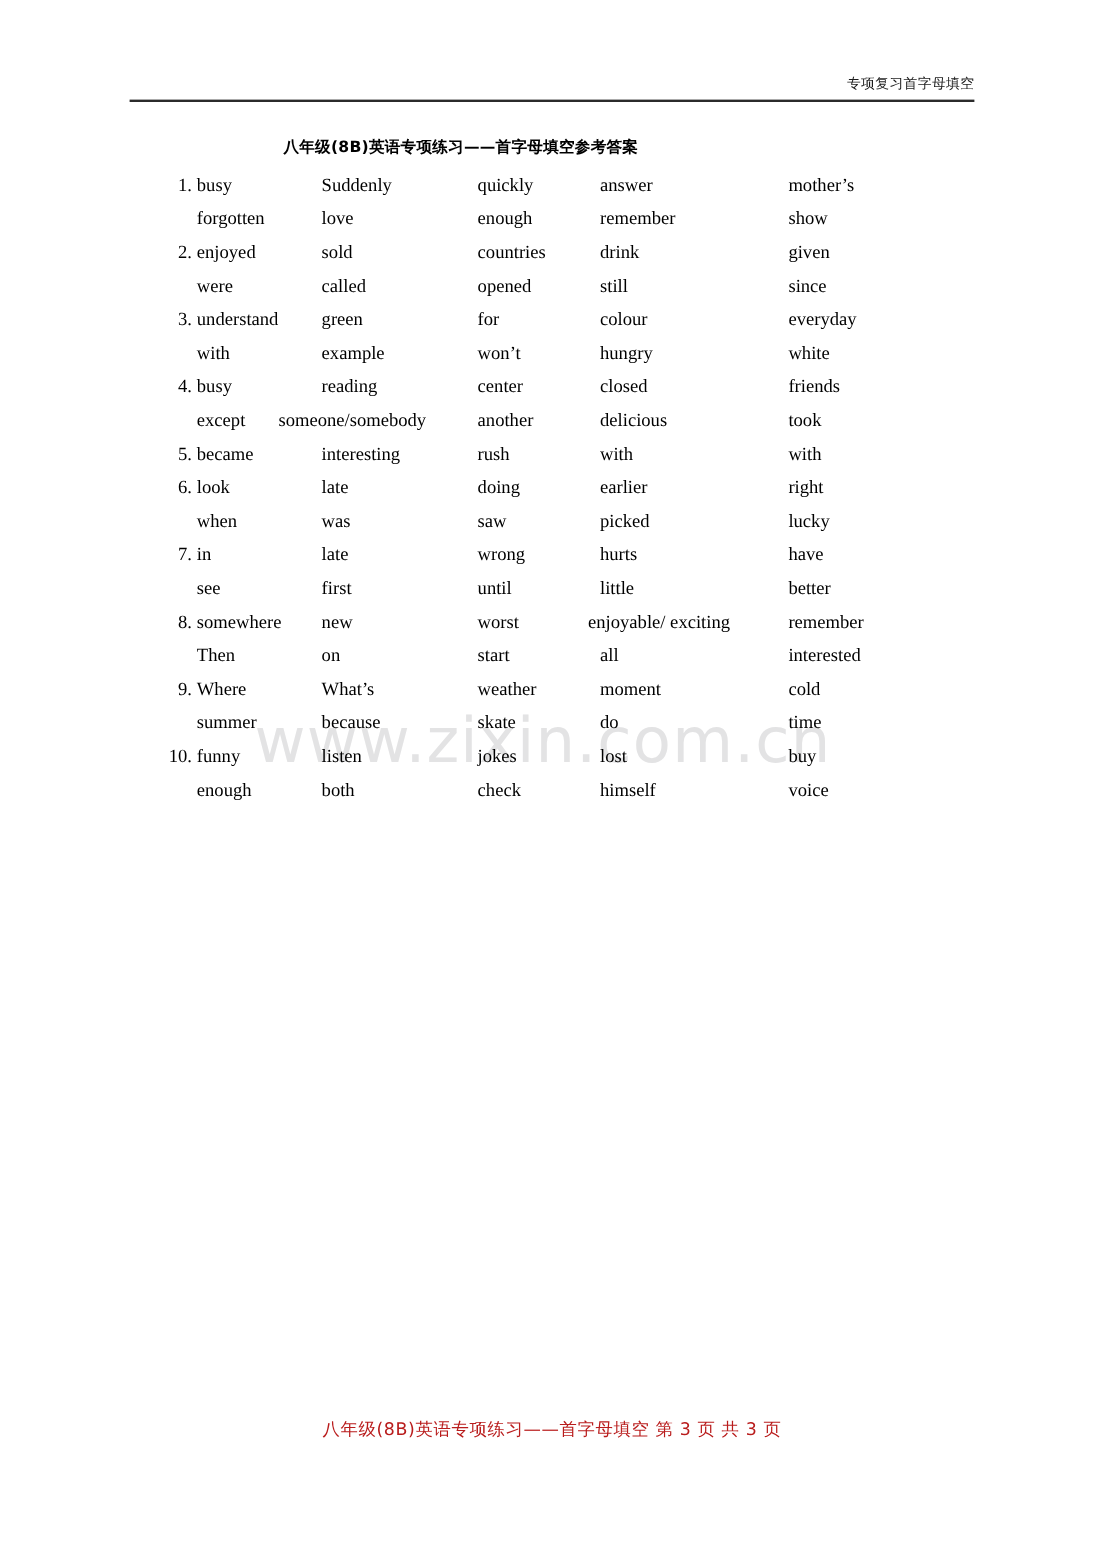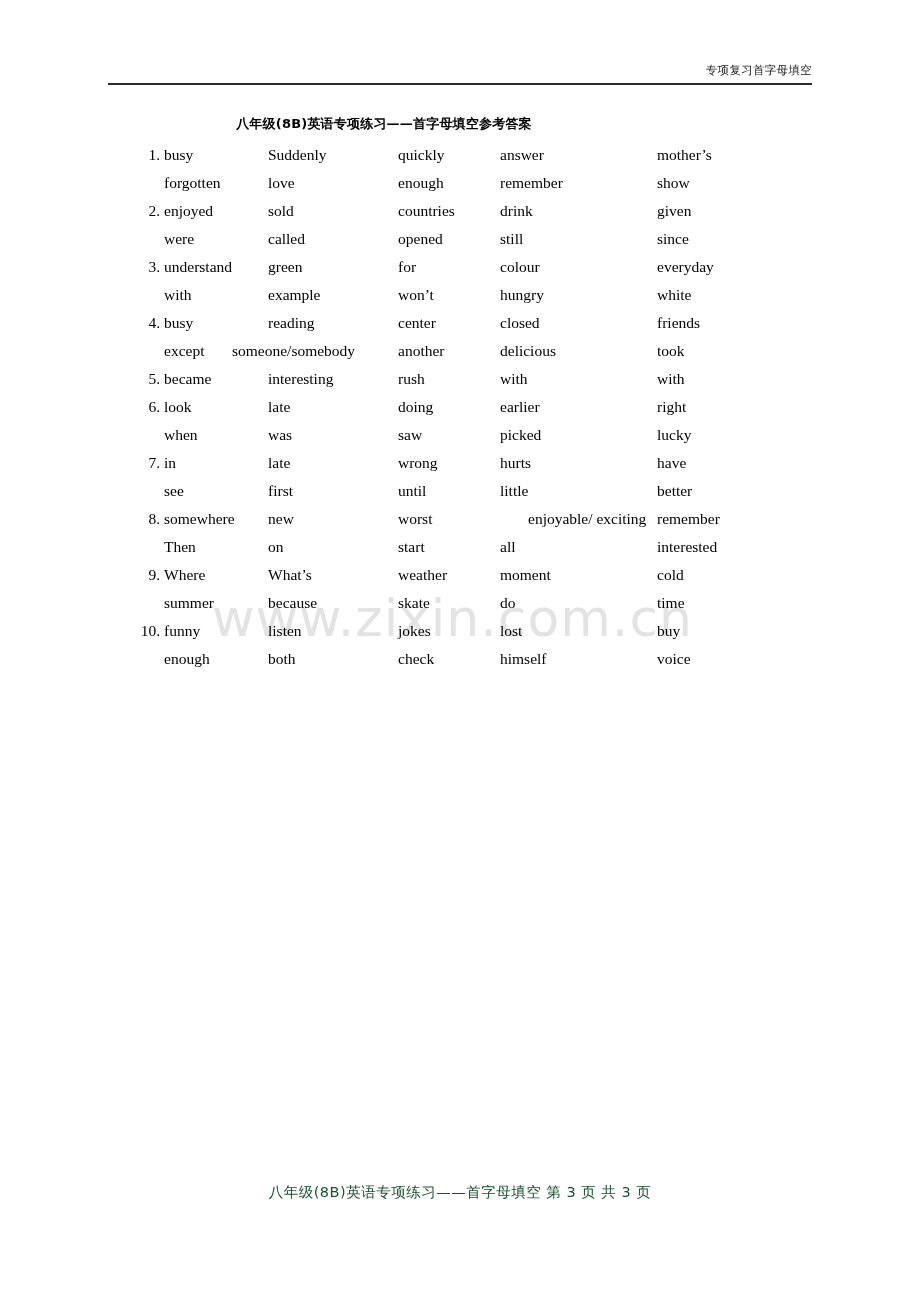--- a/index.html
+++ b/index.html
@@ -97,36 +97,36 @@
     display: inline-block;
     width: 26px;
     text-align: right;
     margin-right: 4px;
   }
   .c0.continuation .num { visibility: hidden; }
   .c1 { left: 268px; width: 125px; }
   .c1.wide { left: 232px; width: 165px; }
   .c2 { left: 398px; width: 125px; }
   .c3 { left: 500px; width: 125px; }
-  .c3.wide { left: 490px; width: 170px; margin-left: 38px; }
+  .c3.wide { left: 490px; width: 170px; }
   .c4 { left: 657px; width: 130px; }
 
   
   #page-footer {
     position: absolute;
     top: 1182px;
     left: 0;
     width: 920px;
     text-align: center;
   }
   #page-footer .footer-text {
     font-family: "DejaVu Sans", "Liberation Sans", sans-serif;
     font-size: 14.5px;
     line-height: 20px;
-    color: #14532d;
+    color: #b91c1c;
     letter-spacing: 0.5px;
   }
 </style>
 </head>
 <body>
 
 <div id="page-header">
   <span class="header-text">专项复习首字母填空</span>
 </div>
 <div id="header-rule"></div>

